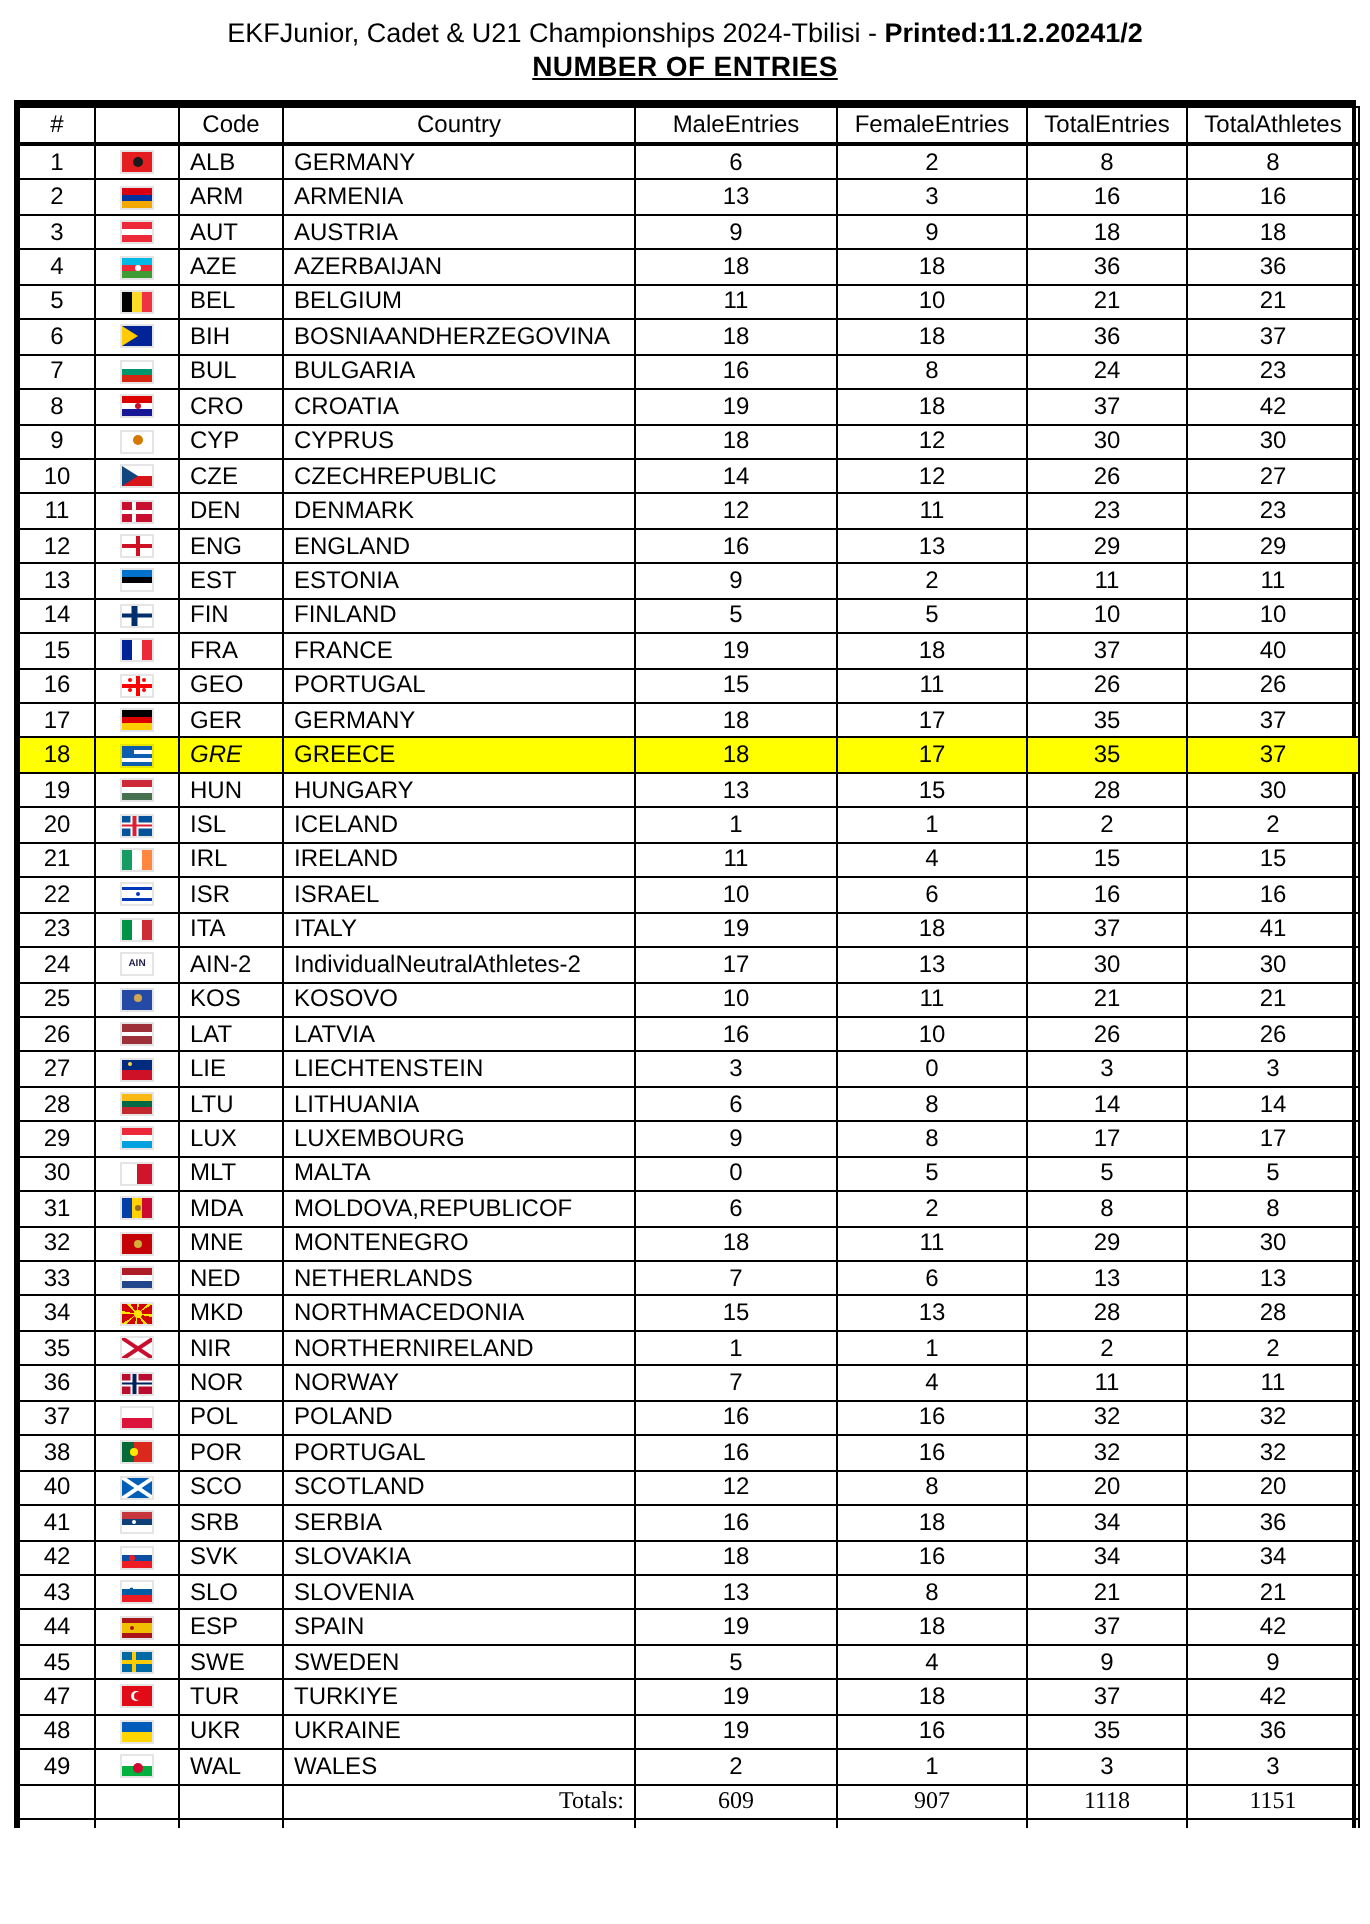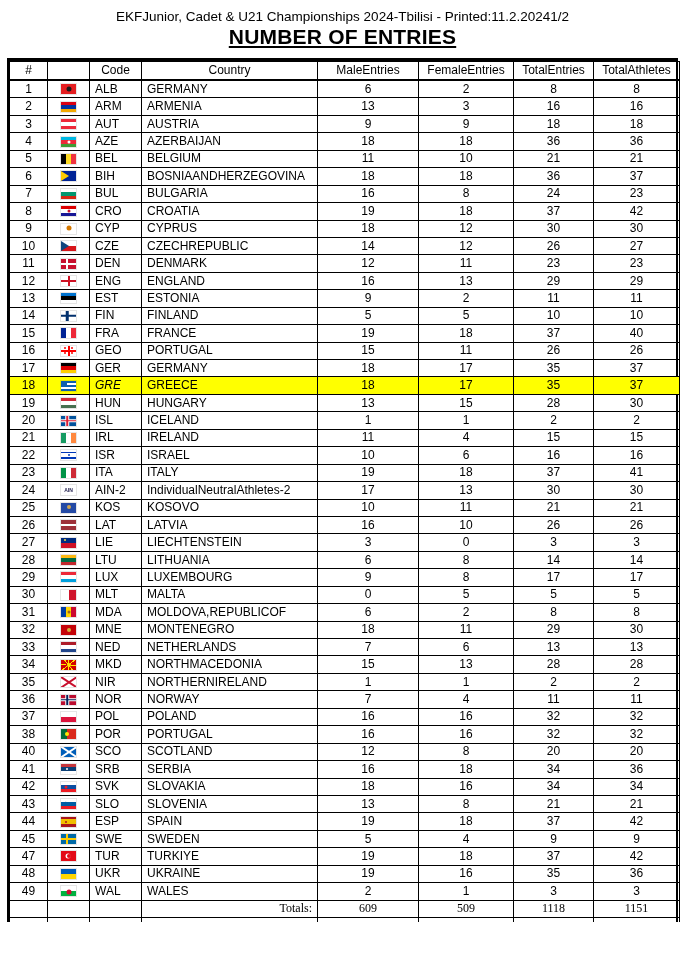--- a/index.html
+++ b/index.html
@@ -1,20 +1,20 @@
 <!DOCTYPE html>
 <html><head>
 <meta charset="utf-8">
 <style>
   html,body{margin:0;padding:0;background:#fff;}
   body{width:685px;height:962px;font-family:"Liberation Sans",sans-serif;color:#000;-webkit-font-smoothing:none;}
   .titles{text-align:center;padding-top:9px;}
   .title-line{font-size:13.5px;font-weight:400;}
-  .title-line .printed{font-weight:400;margin-top:12px;}
-  .subtitle{font-size:21px;font-weight:700;text-decoration:underline;margin-top:1px;letter-spacing:.2px;}
+  .title-line .printed{font-weight:700;margin-top:12px;}
+  .subtitle{font-size:14px;font-weight:700;text-decoration:underline;margin-top:1px;letter-spacing:.2px;}
   .table-wrap{margin:9px 7px 0 7px;border:2px solid #000;border-top-width:3px;border-bottom:none;}
   table{border-collapse:collapse;table-layout:fixed;width:100%;}
   td,th{border:1px solid #000;font-size:12px;font-weight:400;padding:0;overflow:hidden;white-space:nowrap;vertical-align:middle;line-height:15px;}
   thead th{height:17px;border-bottom:2px solid #000;text-align:center;}
   tbody td{height:16.45px;}
   .c-num,.c-val{text-align:center;}
   .c-code,.c-country{text-align:left;padding-left:5px;}
   .c-flag{text-align:center;}
   .totals-row td{height:16.5px;font-family:Liberation Serif, serif;}
   .totals-label{text-align:right;padding-right:5px;}
@@ -699,21 +699,21 @@
           <td class="c-val">3</td>
         </tr>
       </tbody>
   <tfoot>
     <tr class="totals-row">
       <td></td>
       <td></td>
       <td></td>
       <td class="totals-label">Totals:</td>
       <td class="c-val">609</td>
-      <td class="c-val">509</td>
+      <td class="c-val">907</td>
       <td class="c-val">1118</td>
       <td class="c-val">1151</td>
     </tr>
     <tr class="stub">
       <td></td>
           <td></td>
           <td></td>
           <td></td>
       <td></td>
           <td></td>

